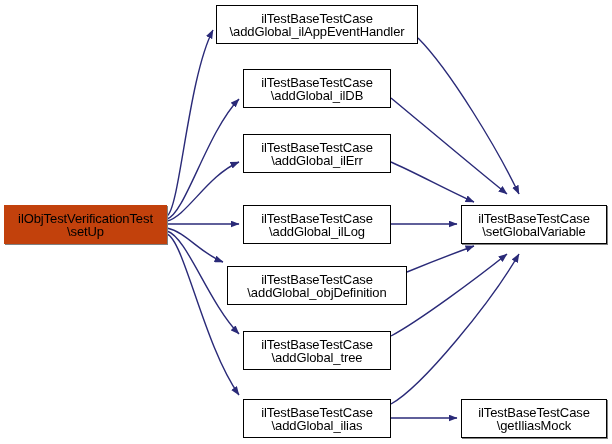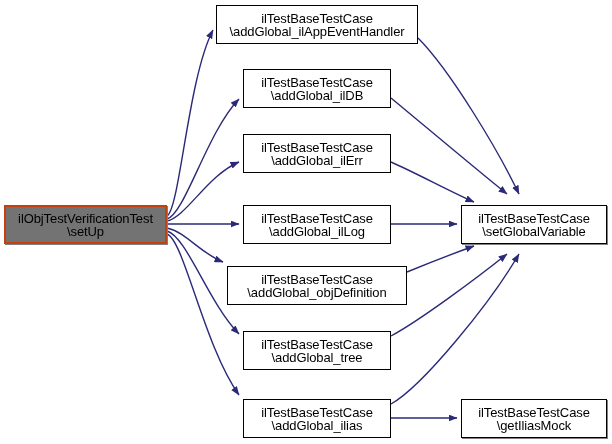--- a/index.html
+++ b/index.html
@@ -31,22 +31,22 @@
     text-align: center;
     font-size: 13px;
     line-height: 13px;
     color: #000000;
     background: #ffffff;
     border: 1px solid #000000;
     white-space: pre-line;
     letter-spacing: -0.1px;
   }
   .node.root {
-    background: #737373;
-    border: 2px solid #c2410c;
+    background: #c2410c;
+    border: 6px solid #c2410c;
     box-shadow: 1px 1px 0 0 #808080;
   }
   .node.shadowed {
     border: 1px solid #000000;
     box-shadow: 1px 1px 0 0 #808080;
   }
   .node .label {
     display: block;
     padding: 0 3px;
   }

